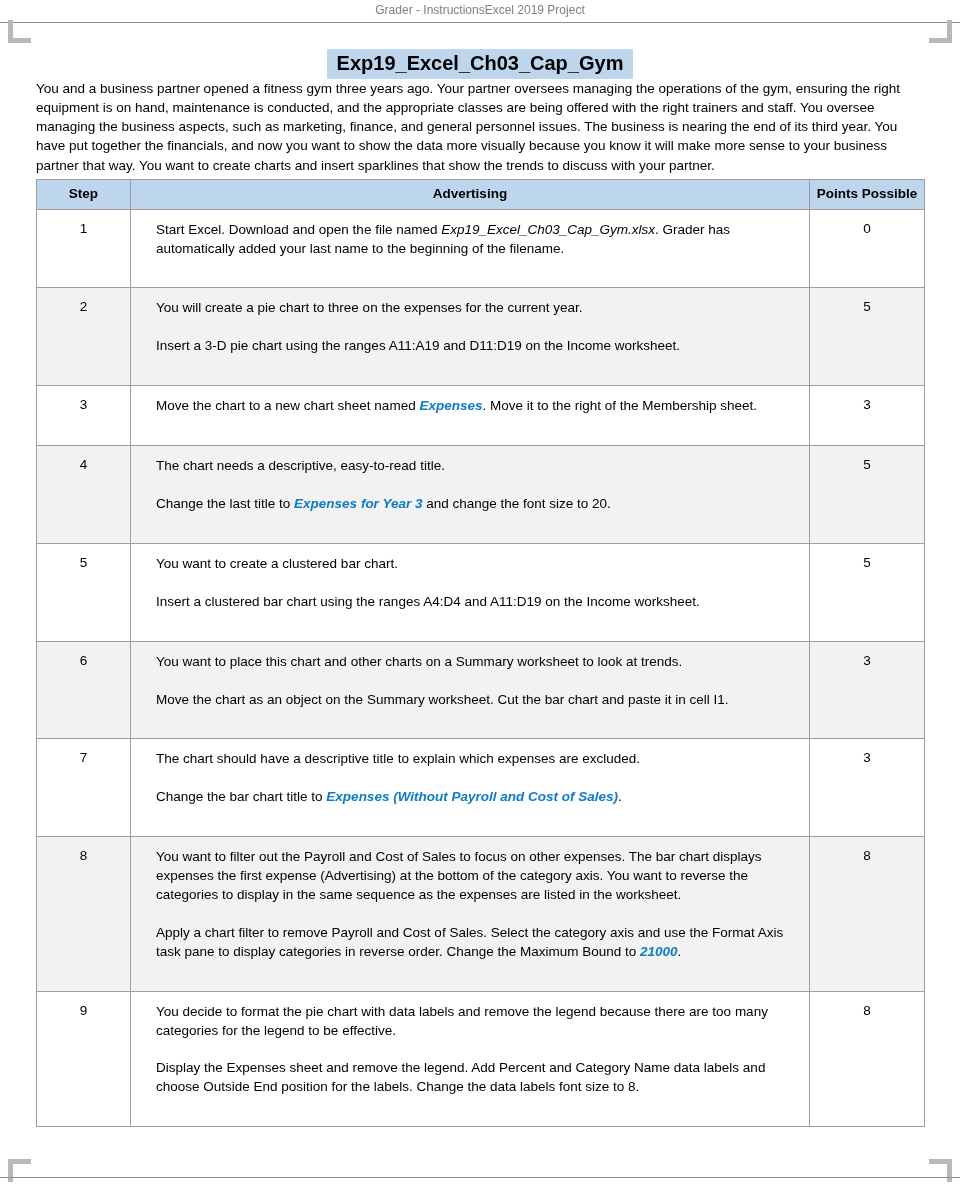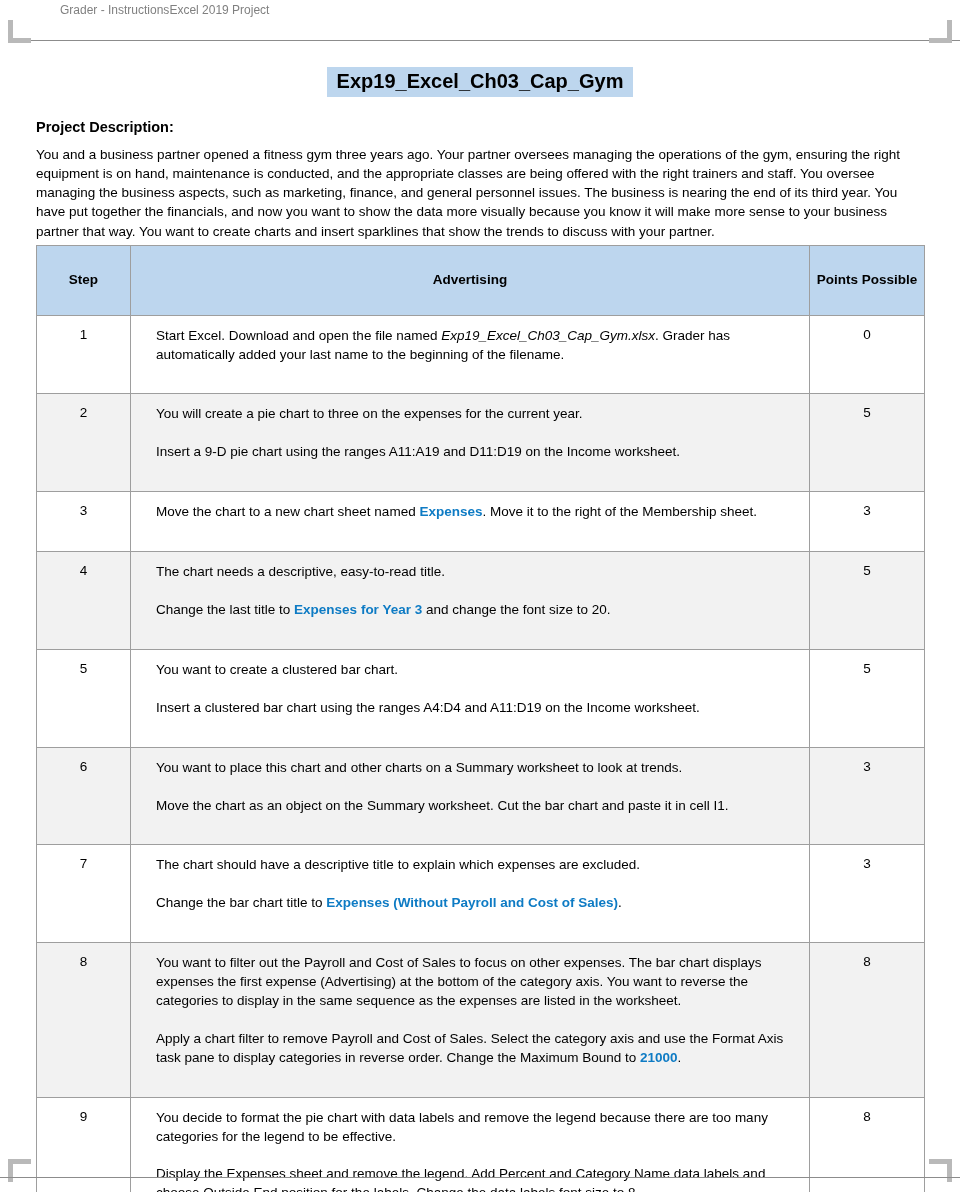--- a/index.html
+++ b/index.html
@@ -13,24 +13,23 @@
     --mark_gray:#b9b9b9;
   }
   *{box-sizing:border-box;}
   html,body{margin:0;padding:0;}
   body{
     width:960px;height:1192px;position:relative;overflow:hidden;
     background:#fff;color:#000;
     font-family:"Liberation Sans",sans-serif;font-size:13.5px;
   }
   .page-header{
-    display:flex;justify-content:flex-start;align-items:flex-end;
-    padding:3px 37px 23px;color:var(--muted);font-size:12px;
+    display:flex;justify-content:center;align-items:flex-end;
+    padding:3px 37px 5px;color:var(--muted);font-size:12px;
     border-bottom:1px solid var(--rule_gray);
-    margin-left:23px;
   }
   .crop{position:absolute;width:23px;height:23px;}
   .crop-tl{left:8px;top:20px;border-left:5px solid var(--mark_gray);border-bottom:5px solid var(--mark_gray);}
   .crop-tr{right:8px;top:20px;border-right:5px solid var(--mark_gray);border-bottom:5px solid var(--mark_gray);}
   .crop-bl{left:8px;bottom:10px;border-left:5px solid var(--mark_gray);border-top:5px solid var(--mark_gray);}
   .crop-br{right:8px;bottom:10px;border-right:5px solid var(--mark_gray);border-top:5px solid var(--mark_gray);}
   .bottom-rule{position:absolute;left:0;right:0;bottom:14px;border-top:1px solid var(--rule_gray);}
   .doc-title{margin-top:26px;text-align:center;}
   .doc-title .hl{
     display:inline-block;background:var(--highlight);
@@ -39,30 +38,30 @@
   .content{margin:0 36px;}
   h2.sec{font-size:14.5px;font-weight:bold;margin:22px 0 10px;}
   .desc{line-height:1.42;margin:0;}
   table.steps{
     border-collapse:collapse;table-layout:fixed;width:100%;
     margin-top:4px;
   }
   table.steps th,table.steps td{border:1px solid var(--border_gray);}
   table.steps thead th{
     background:var(--header_bg);font-weight:bold;font-size:13.5px;
-    padding:26px 6px;text-align:center;vertical-align:middle;line-height:1.25;
+    padding:6px 6px;text-align:center;vertical-align:middle;line-height:1.25;
   }
   col.c-step{width:94px;}
   col.c-instr{width:679px;}
   col.c-points{width:115px;}
   td.col-step,td.col-points{text-align:center;vertical-align:top;padding:11px 4px 8px;}
   td.col-instr{vertical-align:top;padding:11px 15px 10px;line-height:1.4;}
   td.col-instr p{margin:0 10px 19px;}
   tbody tr:nth-child(even){background:var(--alt_row);}
-  .accent{color:var(--accent);font-weight:bold;}
+  .accent{color:var(--accent);font-weight:bold;font-style:italic;}
   .it{font-style:italic;}
 </style>
 </head>
 <body>
 
 <header class="page-header">
   <span>Grader - Instructions</span>
   <span>Excel 2019 Project</span>
 </header>
 
@@ -70,21 +69,20 @@
 <div class="crop crop-tr"></div>
 <div class="crop crop-bl"></div>
 <div class="crop crop-br"></div>
 <div class="bottom-rule"></div>
 
 <div class="doc-title">
   <span class="hl">Exp19_Excel_Ch03_Cap_Gym</span>
 </div>
 
 <div class="content">
-  <h2 class="sec">Project Description:</h2>
   <p class="desc">You and a business partner opened a fitness gym three years ago. Your partner oversees managing the operations of the gym, ensuring the right equipment is on hand, maintenance is conducted, and the appropriate classes are being offered with the right trainers and staff. You oversee managing the business aspects, such as marketing, finance, and general personnel issues. The business is nearing the end of its third year. You have put together the financials, and now you want to show the data more visually because you know it will make more sense to your business partner that way. You want to create charts and insert sparklines that show the trends to discuss with your partner.</p>
 
 
   <table class="steps">
     <colgroup>
       <col class="c-step">
         <col class="c-instr">
         <col class="c-points">
     </colgroup>
     <thead>
@@ -99,21 +97,21 @@
           <td class="col-step">1</td>
           <td class="col-instr">
             <p><span>Start Excel. Download and open the file named </span><span class="it">Exp19_Excel_Ch03_Cap_Gym.xlsx</span><span>. Grader has automatically added your last name to the beginning of the filename.</span></p>
           </td>
           <td class="col-points">0</td>
         </tr>
         <tr>
           <td class="col-step">2</td>
           <td class="col-instr">
             <p><span>You will create a pie chart to three on the expenses for the current year.</span></p>
-            <p><span>Insert a 9-D pie chart using the ranges A11:A19 and D11:D19 on the Income worksheet.</span></p>
+            <p><span>Insert a 3-D pie chart using the ranges A11:A19 and D11:D19 on the Income worksheet.</span></p>
           </td>
           <td class="col-points">5</td>
         </tr>
         <tr>
           <td class="col-step">3</td>
           <td class="col-instr">
             <p><span>Move the chart to a new chart sheet named </span><span class="accent">Expenses</span><span>. Move it to the right of the Membership sheet.</span></p>
           </td>
           <td class="col-points">3</td>
         </tr>

